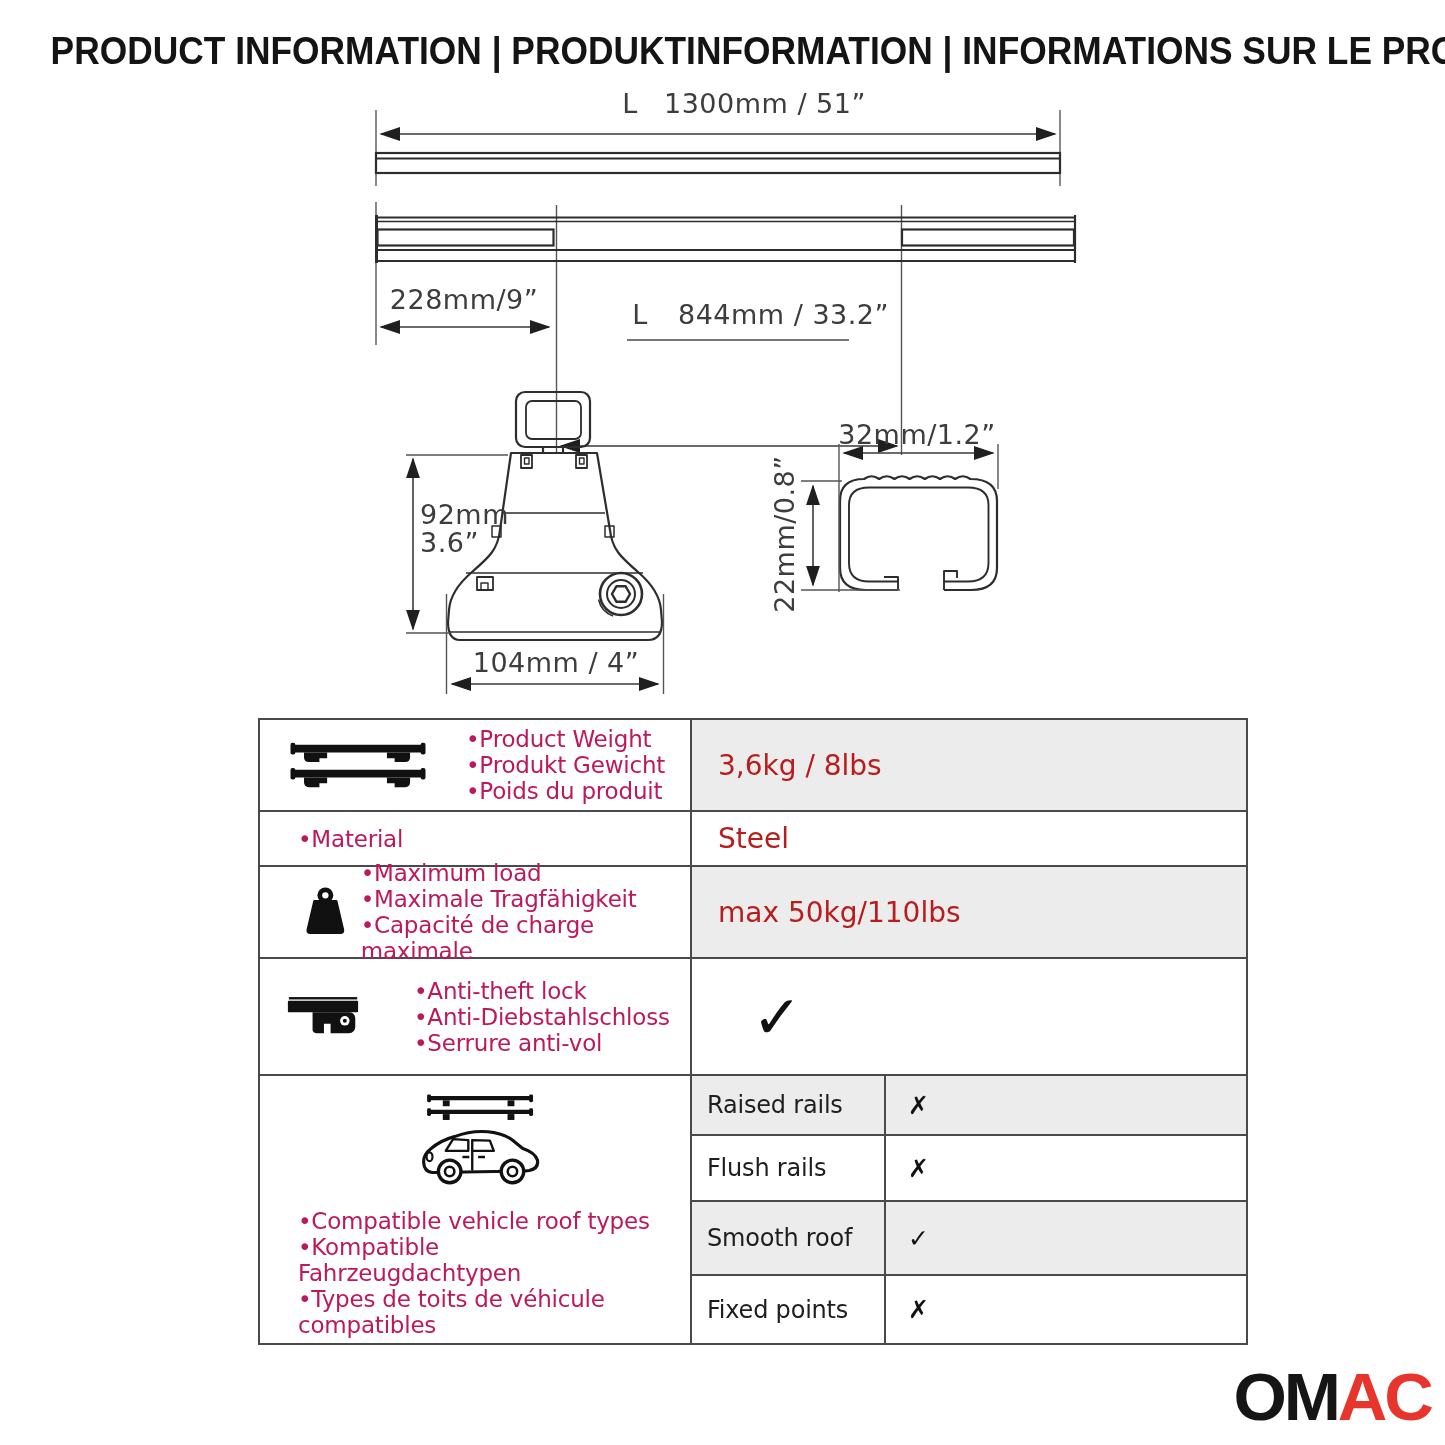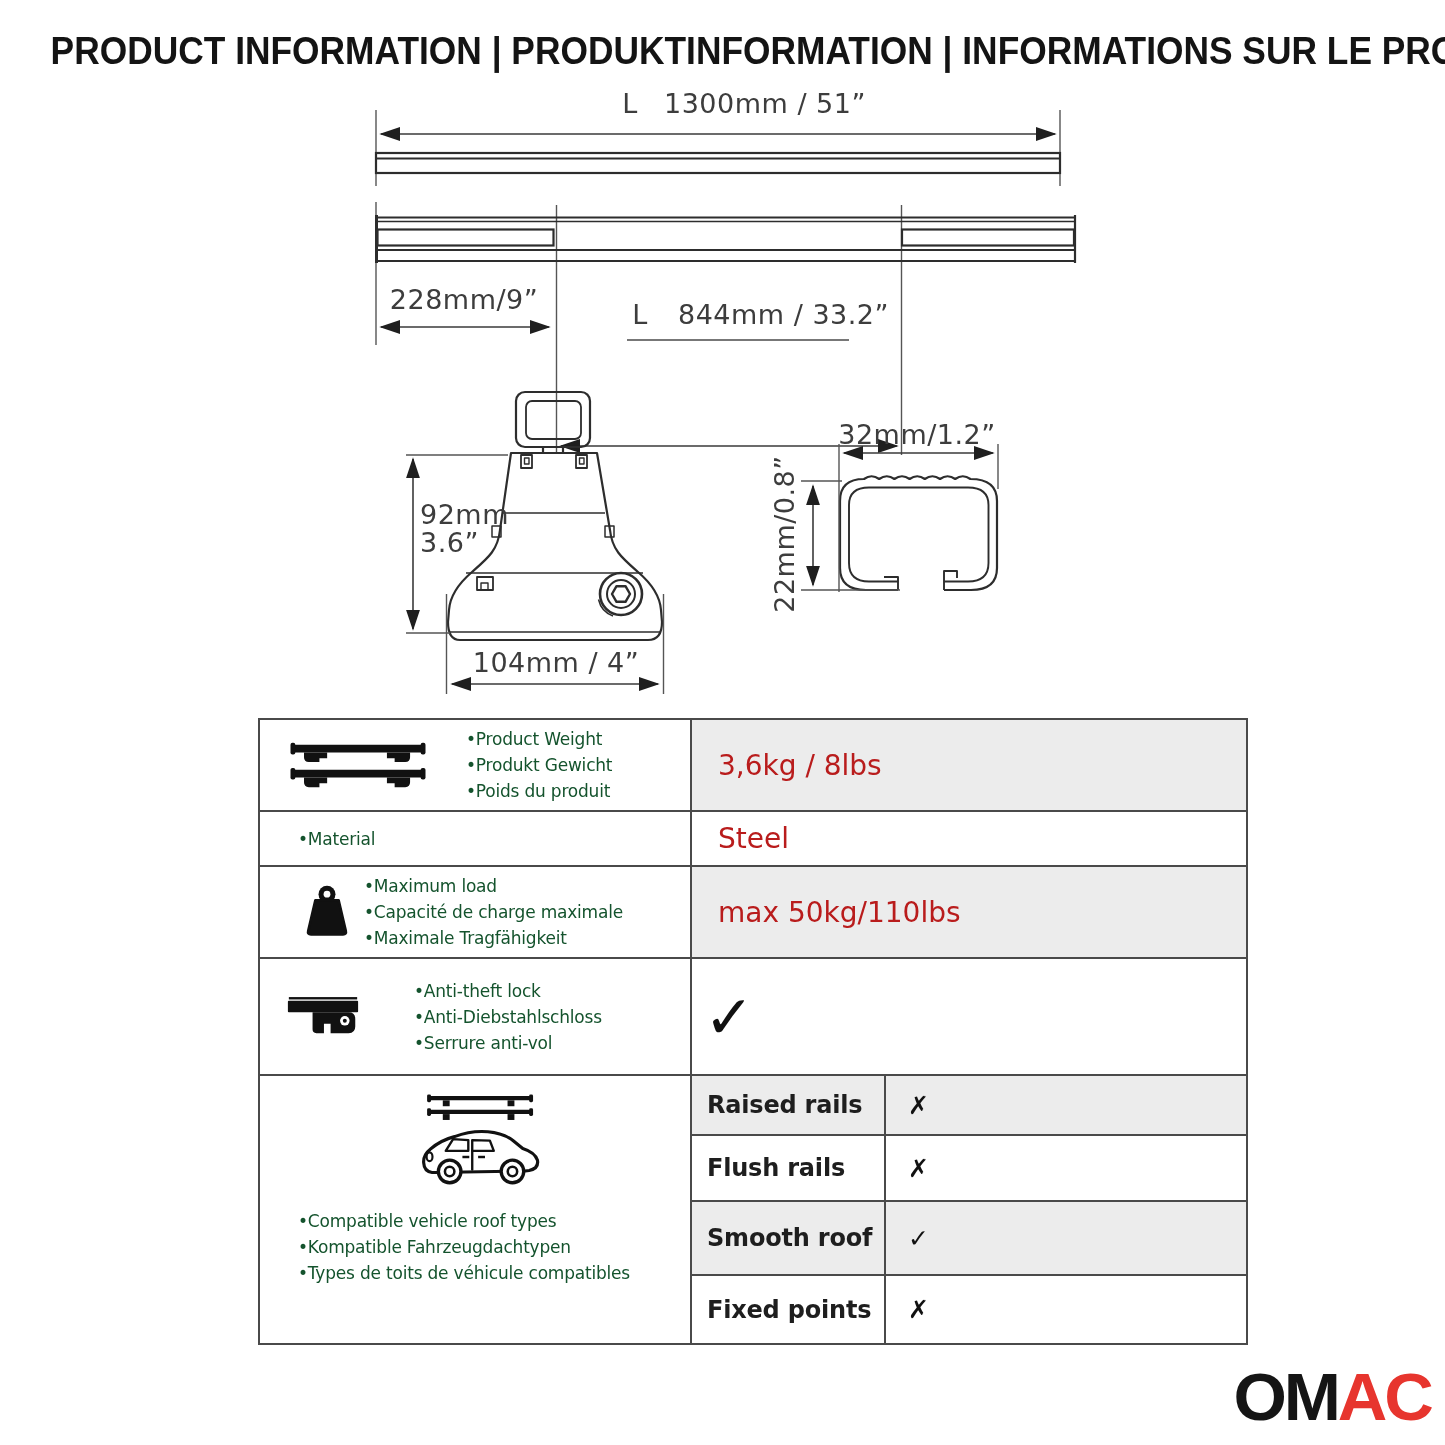--- a/index.html
+++ b/index.html
@@ -9,37 +9,37 @@
           font-family:"Liberation Sans",sans-serif;font-weight:700;font-size:38px;
           color:#141414;white-space:nowrap;transform:scaleX(0.93);letter-spacing:0px;}
   svg.draw{position:absolute;top:0;left:0;}
   .dimtxt{font-size:27px;fill:#3d3d3d;letter-spacing:0.5px;font-family:"DejaVu Sans",sans-serif;}
 
   
   .tbl{position:absolute;left:258px;top:718px;width:990px;height:627px;
        border:2px solid #4a4a4a;box-sizing:border-box;display:flex;flex-direction:column;background:#fff;}
   .trow{display:flex;border-bottom:2px solid #4a4a4a;box-sizing:border-box;}
   .trow.last{border-bottom:none;flex:1;}
-  .h1{height:92px;} .h2{height:55px;} .h3{height:92px;} .h4{height:117px;}
+  .h1{height:92px;} .h2{height:55px;} .h3{height:92px;} .h4{height:117px;gap:48px;}
   .lcell{width:432px;border-right:2px solid #4a4a4a;box-sizing:border-box;
          display:flex;align-items:center;background:#fff;}
   .vcell{flex:1;display:flex;align-items:center;padding-left:26px;font-size:28px;color:#b91c1c;}
   .shade{background:#ececec;}
-  .lab{font-size:17px;line-height:26px;letter-spacing:-0.2px;color:#14532d;}
+  .lab{font-size:23px;line-height:26px;letter-spacing:-0.2px;color:#be185d;}
   .pl1{padding-left:30px;} .pl2{padding-left:38px;} .pl3{padding-left:42px;} .pl4{padding-left:26px;}
   .mr1{margin-right:40px;} .mr3{margin-right:12px;} .mr4{margin-right:54px;}
   .bigcheck{font-size:60px;font-weight:700;padding-left:12px;color:#111;}
   .lcell.col{flex-direction:column;align-items:flex-start;padding:16px 0 0 38px;}
   .caricon{align-self:center;margin-left:-20px;}
   .lcell.col .lab{margin-top:12px;width:352px;}
   .subgrid{flex:1;display:flex;flex-direction:column;}
   .subrow{display:flex;border-bottom:2px solid #4a4a4a;box-sizing:border-box;}
   .s1{height:60px;} .s2{height:66px;justify-content:center;} .s3{height:74px;} .s4{flex:1;border-bottom:none;}
   .sublabel{width:194px;border-right:2px solid #4a4a4a;display:flex;align-items:center;
-            padding-left:15px;font-size:24px;box-sizing:border-box;letter-spacing:-0.2px;font-weight:bold;}
+            padding-left:15px;font-size:24px;box-sizing:border-box;letter-spacing:-0.2px;}
   .subvalue{flex:1;display:flex;align-items:center;padding-left:22px;font-size:25px;color:#111;}
 
   .logo{position:absolute;right:14px;bottom:15px;font-family:"Liberation Sans",sans-serif;
         font-weight:700;font-size:66px;letter-spacing:-3px;line-height:1;
         transform:scaleX(1.04);transform-origin:right bottom;}
   .logo .b{color:#151515;} .logo .r{color:#e7352e;}
 </style>
 </head>
 <body>
 
@@ -175,22 +175,22 @@
 
   <div class="trow h3">
     <div class="lcell pl3">
       <svg width="50" height="58" viewBox="0 0 56 64" class="mr3">
         <circle cx="28" cy="12" r="9.5" fill="#111"></circle>
         <circle cx="28" cy="12" r="3.8" fill="#fff"></circle>
         <path d="M15,19 L41,19 L49,53 Q50,57 46,57 L10,57 Q6,57 7,53 Z" fill="#111" stroke="#111" stroke-width="3" stroke-linejoin="round"></path>
       </svg>
       <div class="lab">
         <div>•Maximum load</div>
+        <div>•Maximale Tragfähigkeit</div>
         <div>•Capacité de charge maximale</div>
-        <div>•Maximale Tragfähigkeit</div>
       </div>
     </div>
     <div class="vcell shade">max 50kg/110lbs</div>
   </div>
 
   <div class="trow h4">
     <div class="lcell pl4">
       <svg width="74" height="50" viewBox="0 0 78 52" class="mr4">
         <rect x="3" y="5" width="72" height="2.5" fill="#111"></rect>
         <rect x="2" y="9" width="74" height="12" rx="1" fill="#111"></rect>

